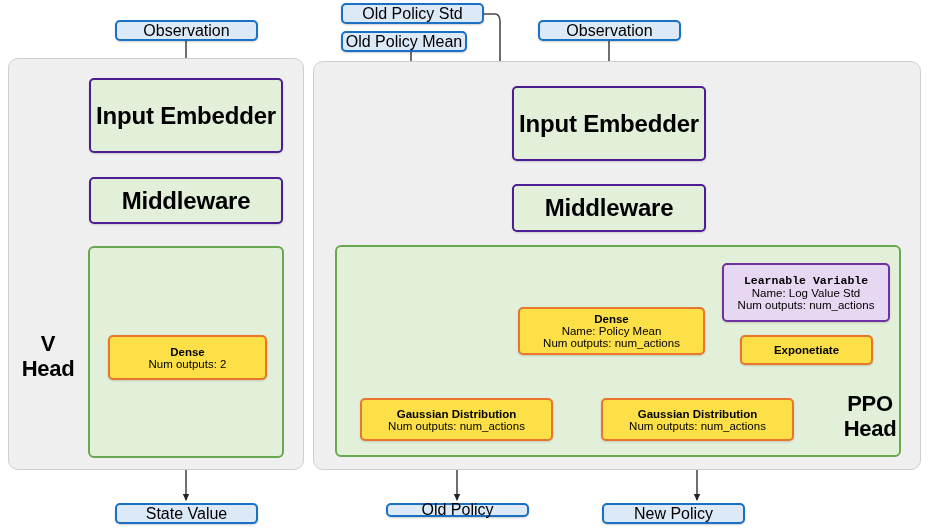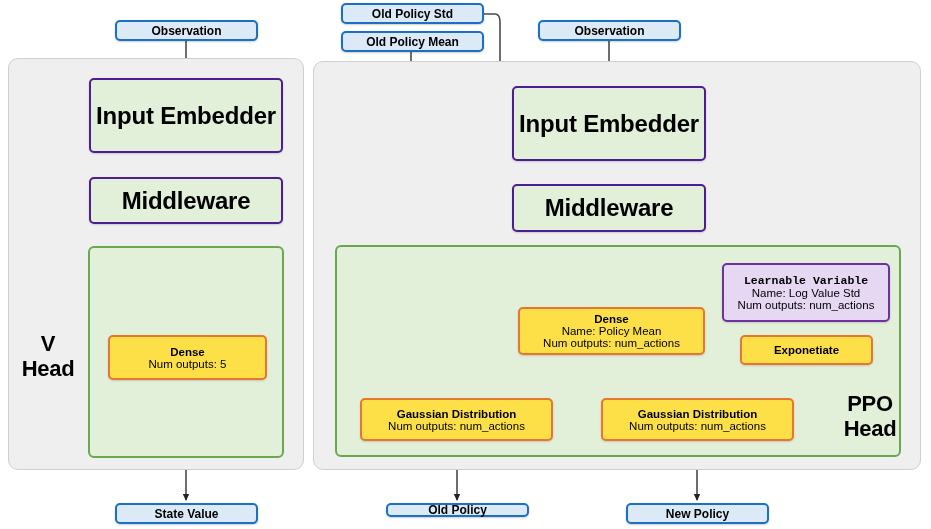--- a/index.html
+++ b/index.html
@@ -65,21 +65,21 @@
   .purple-node .line1{font-size:11.5px;font-family:Liberation Mono, monospace;}
   .purple-node .line2,.purple-node .line3{font-size:11.5px;}
 
   .io-node{
     position:absolute;
     box-sizing:border-box;
     background:#dce9f7;
     border:2px solid #1a71c4;
     border-radius:5px;
     display:flex;align-items:center;justify-content:center;
-    font-size:12px;font-weight:bold;
+    font-size:16px;font-weight:normal;
     box-shadow:0 1px 2px rgba(0,0,0,.2);
   }
 
   .head-label{
     position:absolute;
     font-size:22px;
     font-weight:bold;
     text-align:center;
     line-height:1.12;
     letter-spacing:-0.3px;
@@ -143,41 +143,41 @@
   <div class="node green-node" style="left:89px;top:78px;width:194px;height:75px;">
     <div class="line1">Input Embedder</div>
   </div>
 
   <div class="node green-node" style="left:89px;top:177px;width:194px;height:47px;">
     <div class="line1">Middleware</div>
   </div>
 
   <div class="node orange-node" style="left:108px;top:335px;width:159px;height:45px;">
     <div class="line1">Dense</div>
-    <div class="line2">Num outputs: 5</div>
+    <div class="line2">Num outputs: 2</div>
   </div>
 
   <div class="io-node" style="left:115px;top:503px;width:143px;height:21px;justify-content:center;">
     <span>State Value</span>
   </div>
 
   <div class="panel" style="left:313px;top:61px;width:608px;height:409px;"></div>
 
   <div class="greenbox" style="left:335px;top:245px;width:566px;height:212px;"></div>
 
   <div class="head-label" style="left:820px;top:392px;width:100px;">
     <div>PPO</div>
     <div>Head</div>
   </div>
 
   <div class="io-node" style="left:341px;top:3px;width:143px;height:21px;">
     <span>Old Policy Std</span>
   </div>
 
-  <div class="io-node" style="left:341px;top:31px;width:143px;height:21px;">
+  <div class="io-node" style="left:341px;top:31px;width:126px;height:21px;">
     <span>Old Policy Mean</span>
   </div>
 
   <div class="io-node" style="left:538px;top:20px;width:143px;height:21px;">
     <span>Observation</span>
   </div>
 
   <div class="node green-node" style="left:512px;top:86px;width:194px;height:75px;">
     <div class="line1">Input Embedder</div>
   </div>
@@ -209,17 +209,17 @@
 
   <div class="node orange-node" style="left:601px;top:398px;width:193px;height:43px;">
     <div class="line1">Gaussian Distribution</div>
     <div class="line2">Num outputs: num_actions</div>
   </div>
 
   <div class="io-node" style="left:386px;top:503px;width:143px;height:14px;">
     <span>Old Policy</span>
   </div>
 
-  <div class="io-node" style="left:626px;top:503px;width:143px;height:21px;">
+  <div class="io-node" style="left:602px;top:503px;width:143px;height:21px;">
     <span>New Policy</span>
   </div>
 
 </div>
 
 </body></html>

